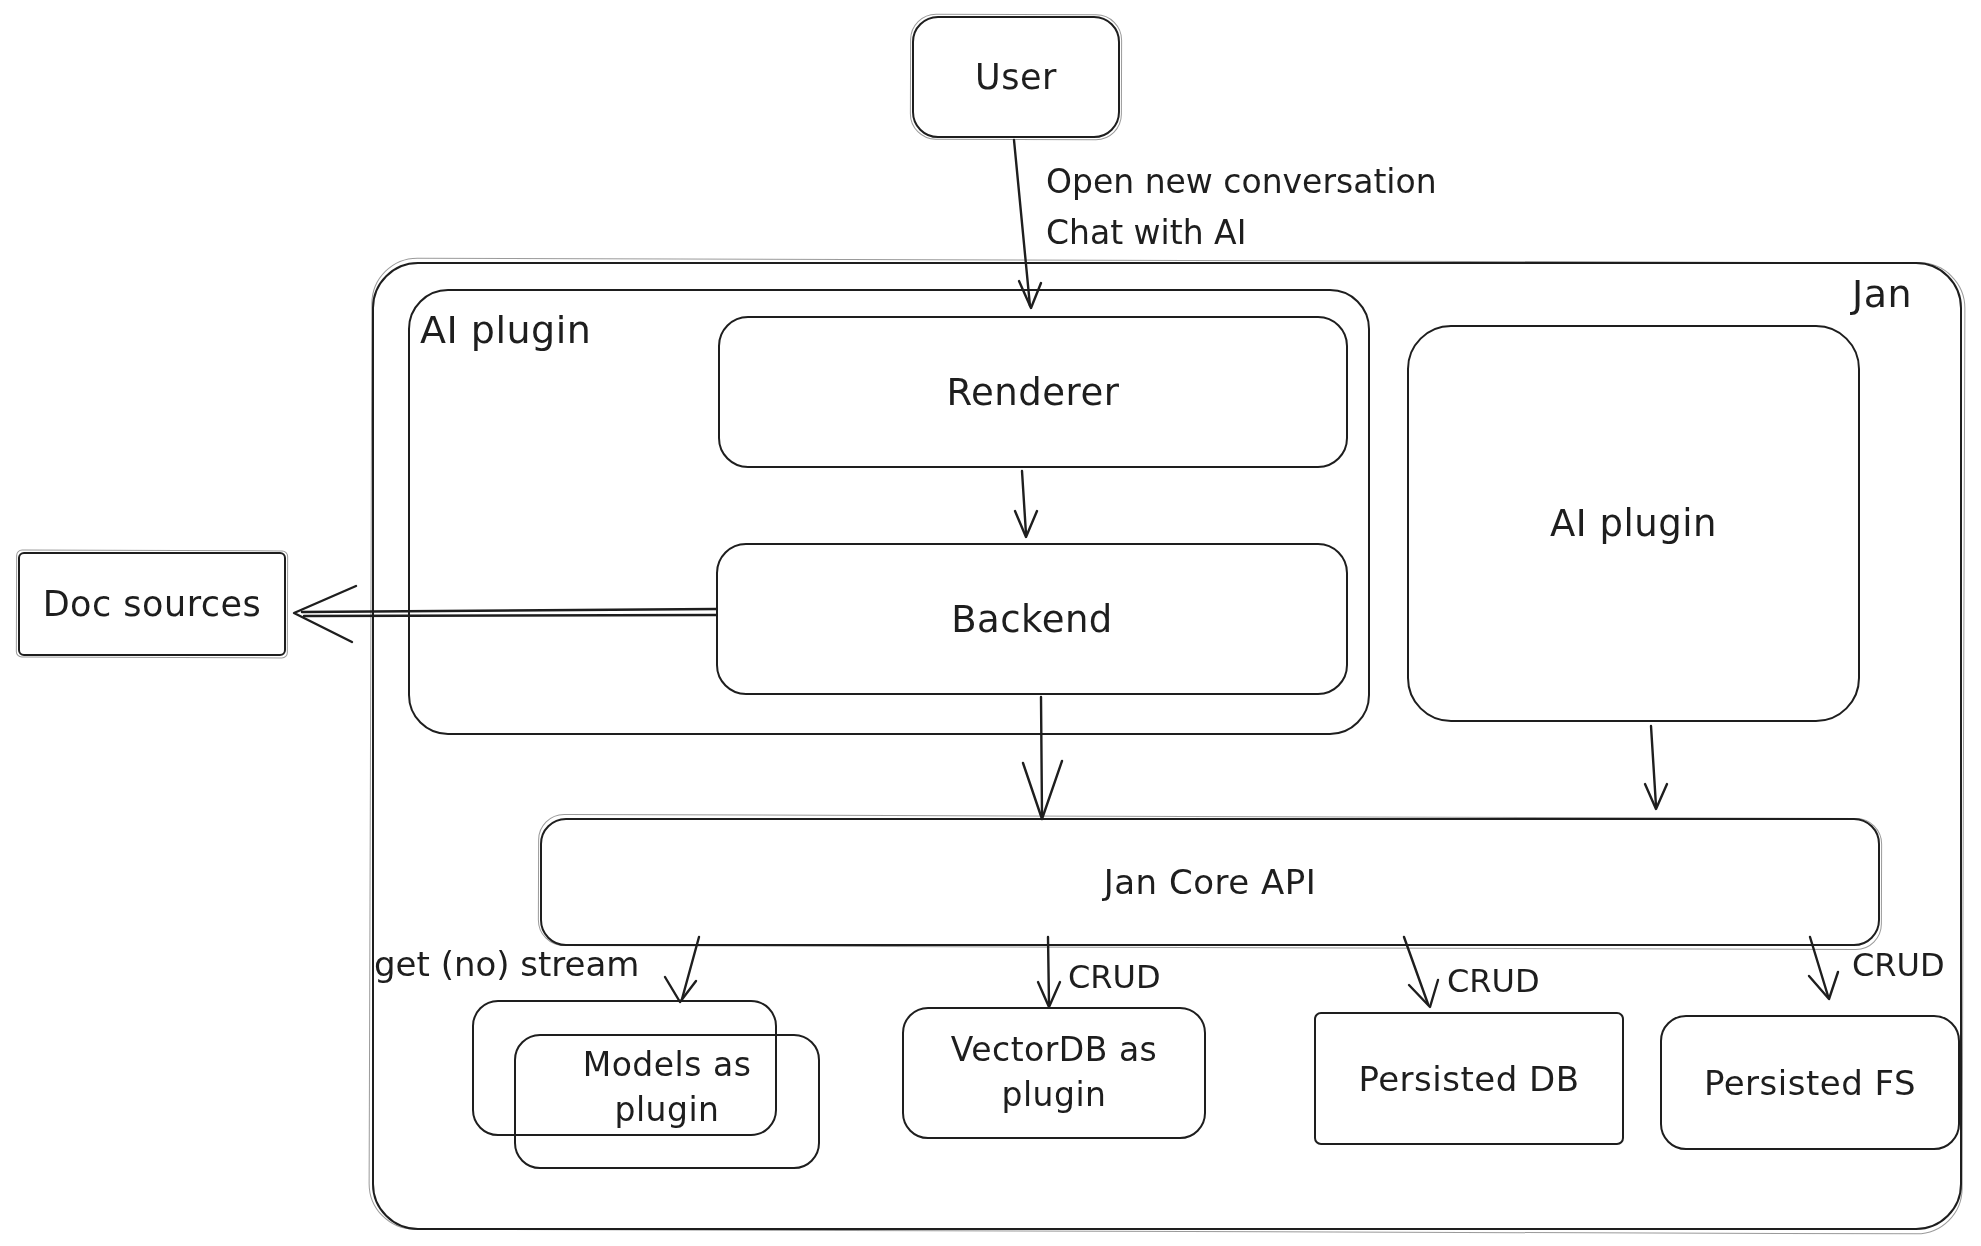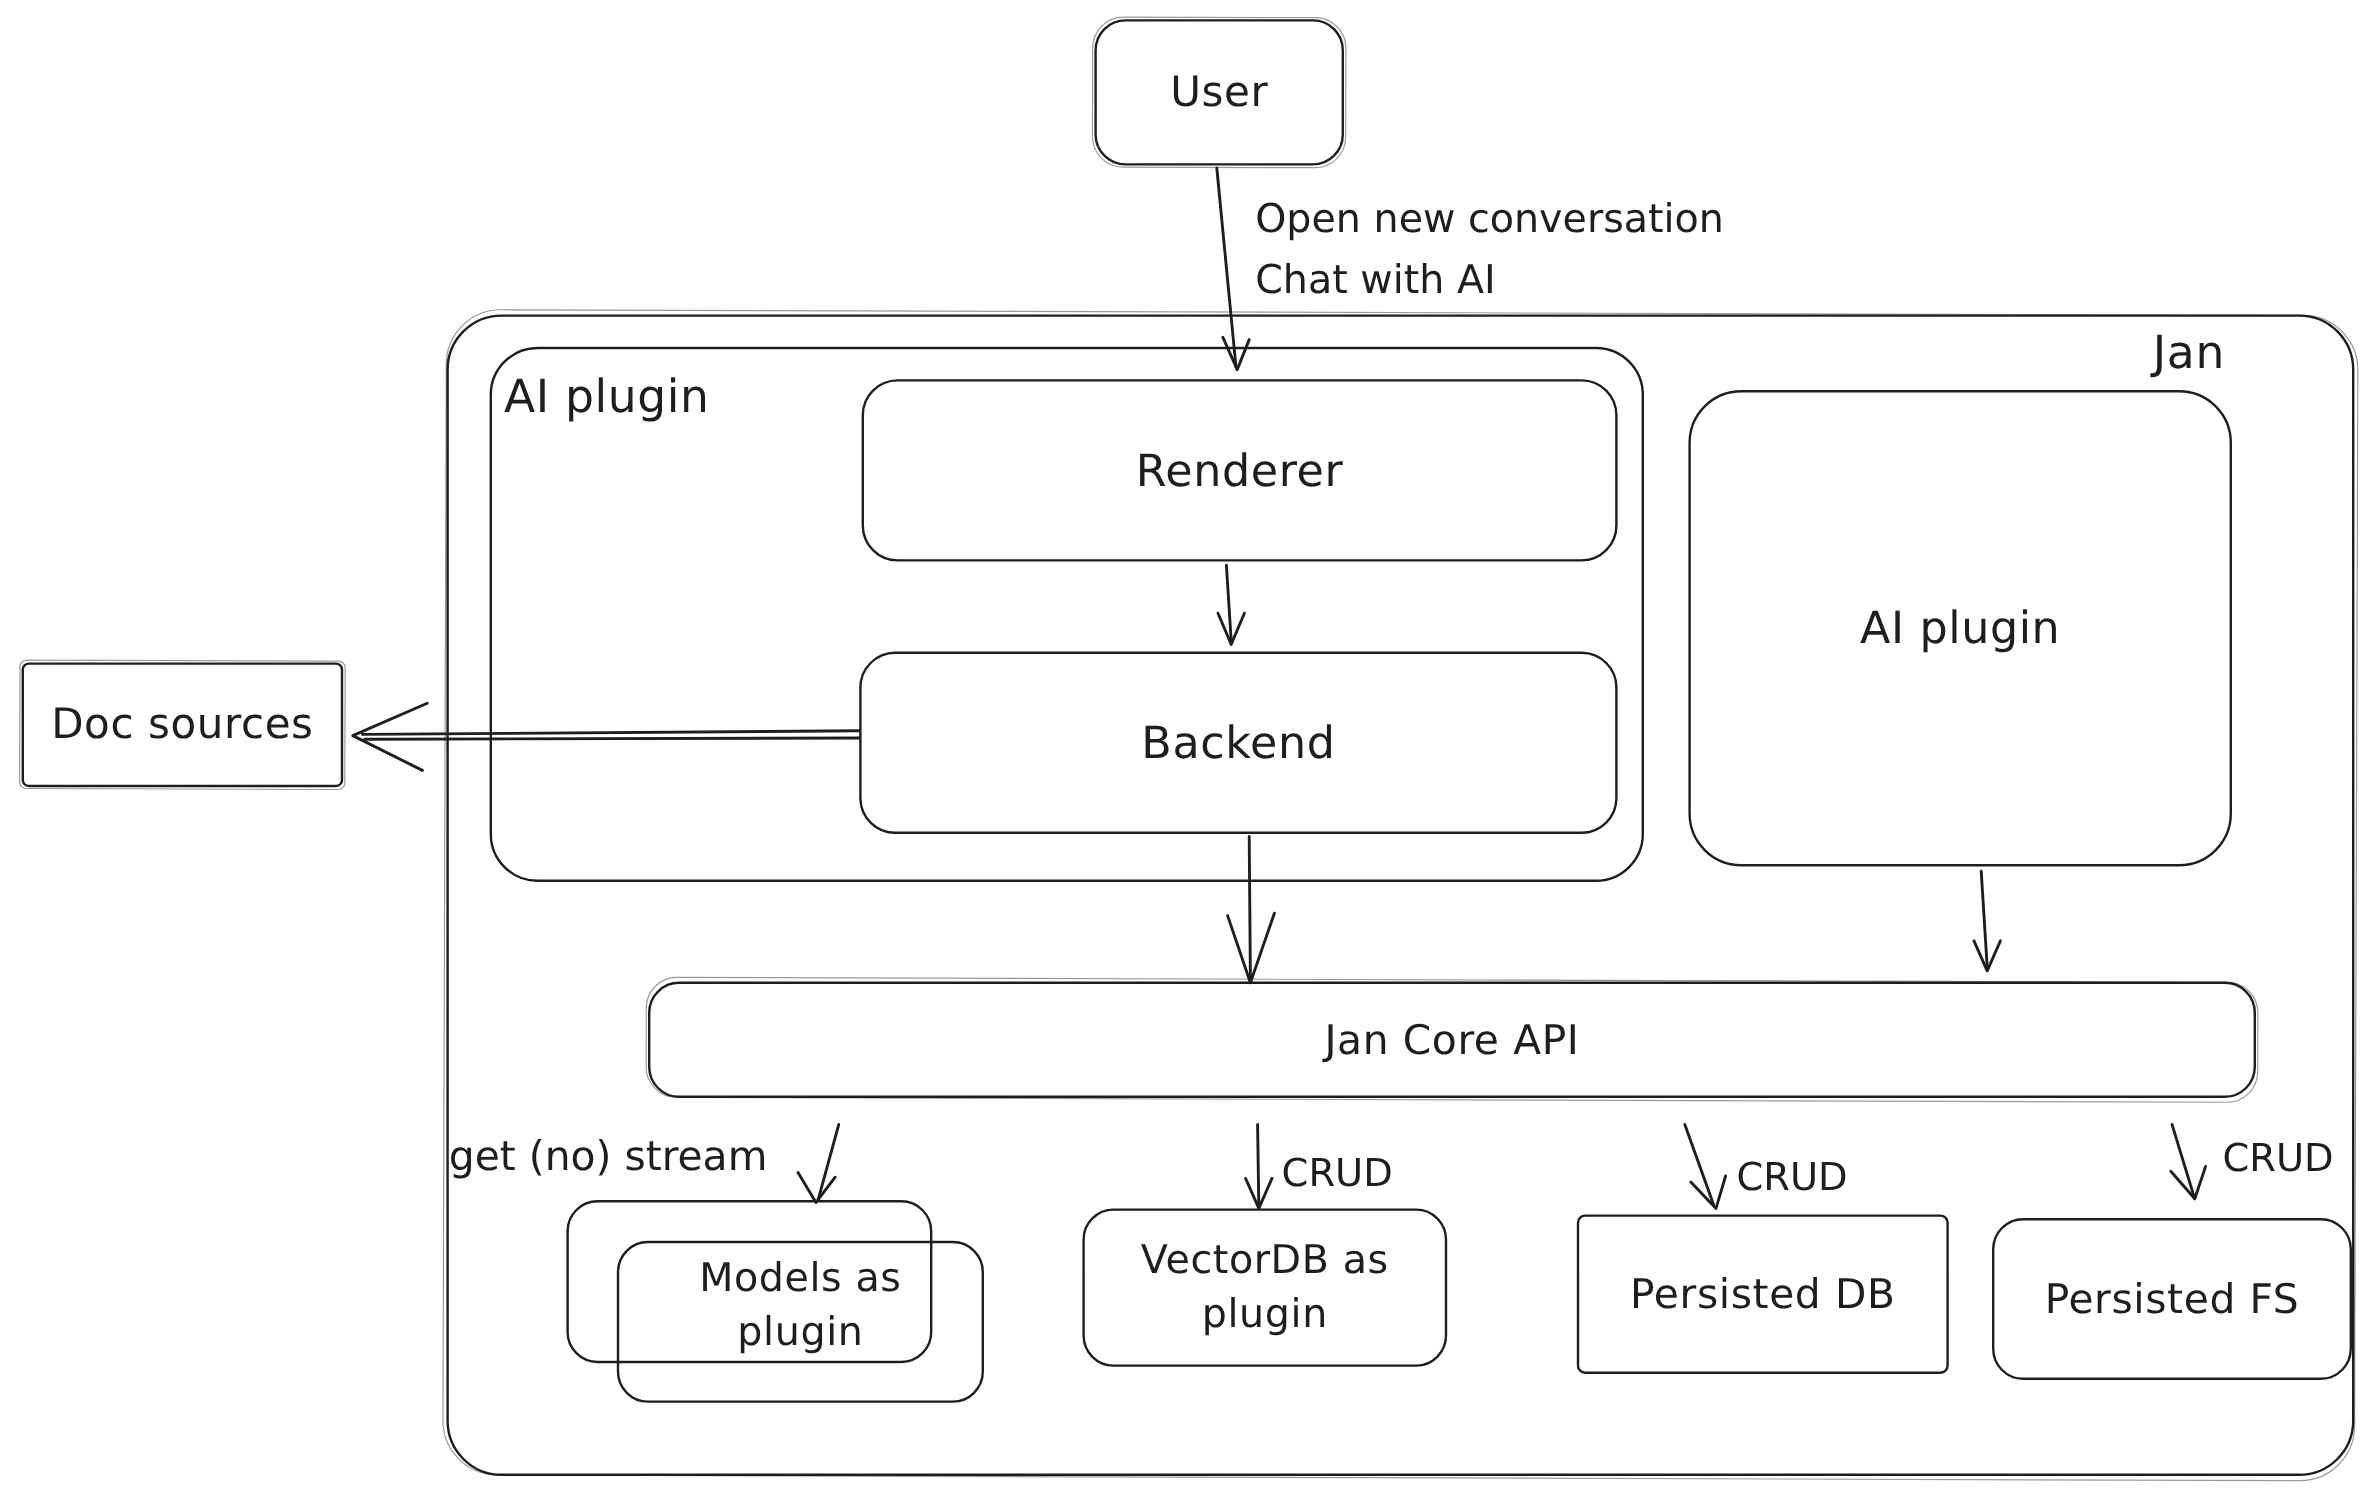--- a/index.html
+++ b/index.html
@@ -58,21 +58,21 @@
     stroke:#1e1e1e;stroke-width:2.4;fill:none;
     stroke-linecap:round;stroke-linejoin:round;
   }
 </style>
 </head>
 <body>
 
 <div id="stage">
 
   <div class="frame sketch2" style="left:372px;top:262px;width:1590px;height:968px;border-radius:46px;"></div>
-  <div class="lbl nodelabel" style="left:1794px;top:272px;font-size:38px;">Jan</div>
+  <div class="lbl nodelabel" style="left:1852px;top:272px;font-size:38px;">Jan</div>
 
   <div class="frame" style="left:408px;top:289px;width:962px;height:446px;border-radius:40px;"></div>
   <div class="lbl nodelabel" style="left:420px;top:308px;font-size:38px;">AI plugin</div>
 
   <div class="box sketch2" style="left:912px;top:16px;width:208px;height:122px;border-radius:26px;">
     <span class="nodelabel">User</span>
   </div>
 
   <div class="box" style="left:718px;top:316px;width:630px;height:152px;border-radius:30px;">
     <span class="nodelabel" style="font-size:37px;">Renderer</span>
@@ -84,21 +84,21 @@
   </div>
 
   <div class="box" style="left:1407px;top:325px;width:453px;height:397px;border-radius:44px;">
     <span class="nodelabel" style="font-size:37px;">AI plugin</span>
   </div>
 
   <div class="box sketch2" style="left:18px;top:552px;width:268px;height:104px;border-radius:6px;">
     <span class="nodelabel">Doc sources</span>
   </div>
 
-  <div class="box sketch2" style="left:540px;top:818px;width:1340px;height:97px;border-radius:26px;">
+  <div class="box sketch2" style="left:540px;top:818px;width:1340px;height:128px;border-radius:26px;">
     <span class="nodelabel" style="font-size:34px;">Jan Core API</span>
   </div>
 
   <div class="box" style="left:472px;top:1000px;width:305px;height:136px;border-radius:26px;"></div>
   <div class="box" style="left:514px;top:1034px;width:306px;height:135px;border-radius:26px;">
     <span class="wraplabel" style="width:220px;position:relative;top:-14px;">Models as plugin</span>
   </div>
 
   <div class="box" style="left:902px;top:1007px;width:304px;height:132px;border-radius:26px;">
     <span class="wraplabel" style="width:250px;">VectorDB as plugin</span>

